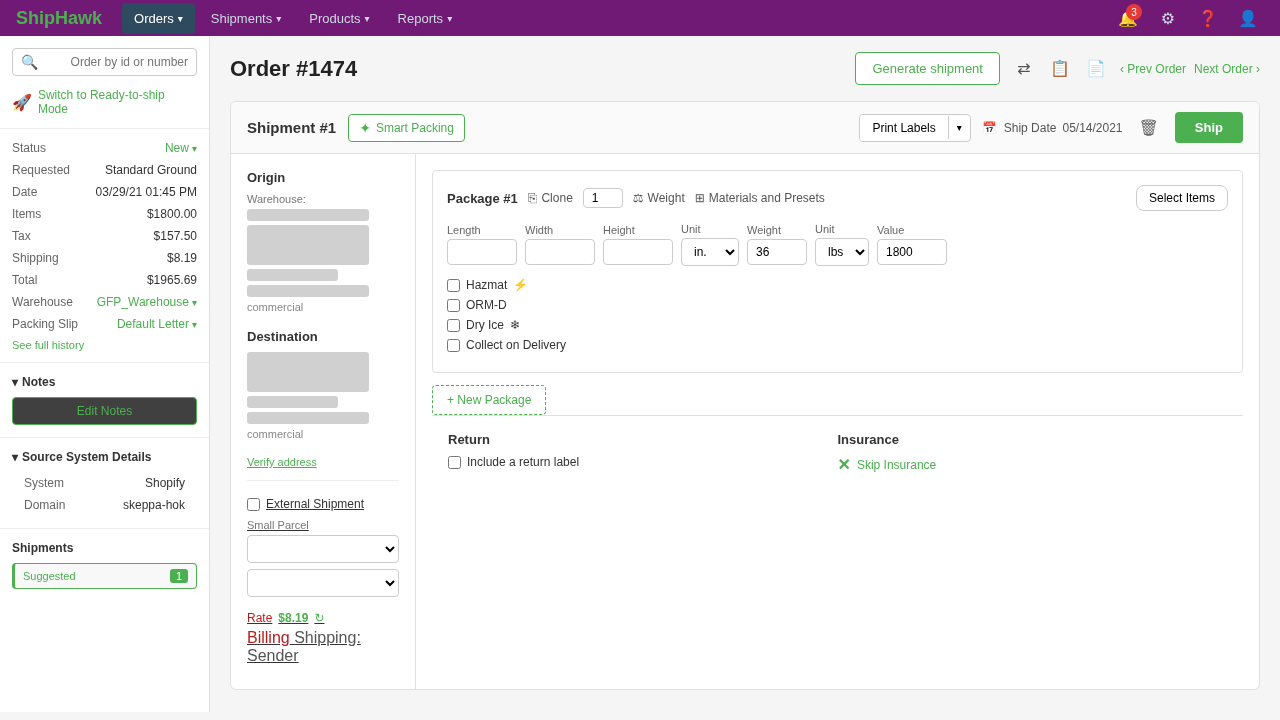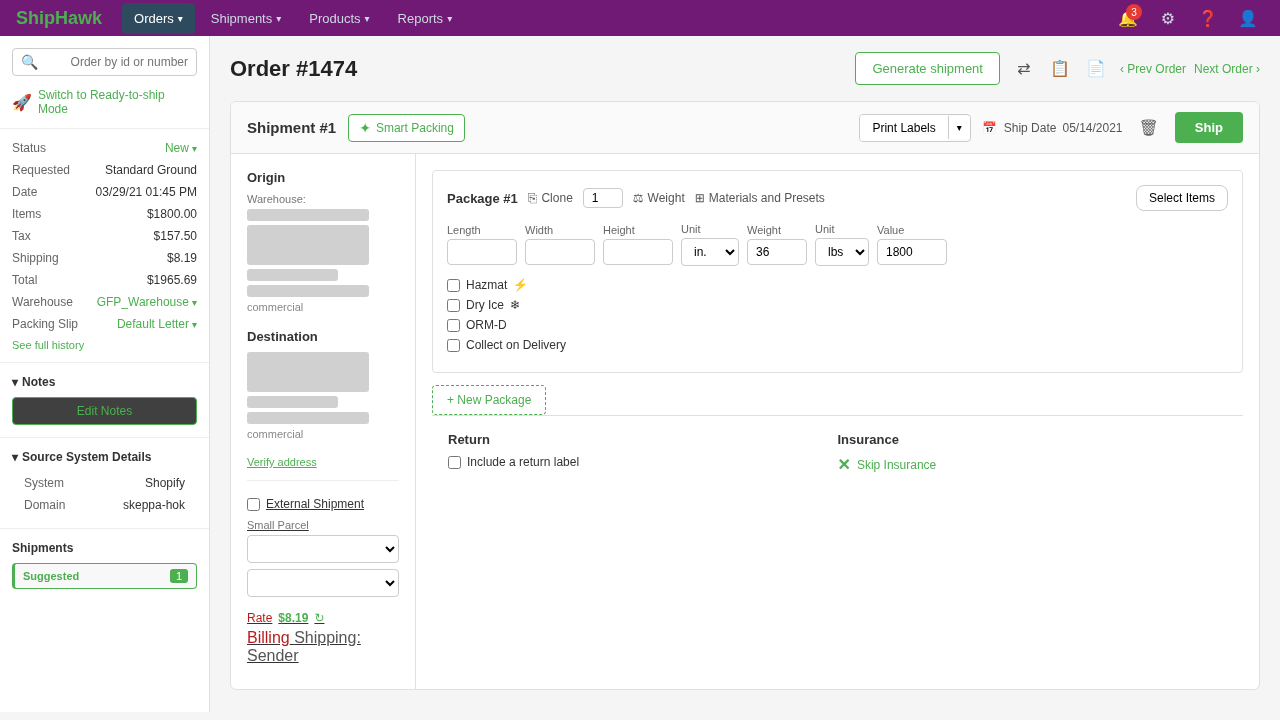--- a/index.html
+++ b/index.html
@@ -163,21 +163,21 @@
       display: flex;
       justify-content: space-between;
       align-items: center;
       background: #f8f8f8;
       border: 1px solid #4caf50;
       border-left: 3px solid #4caf50;
       border-radius: 4px;
       padding: 5px 8px;
       font-size: 11px;
     }
-    .suggested-text { color: #4caf50; font-weight: 700; }
+    .suggested-text { color: #4caf50; font-weight: 400; }
     .suggested-num { background: #4caf50; color: white; border-radius: 3px; padding: 1px 6px; font-size: 11px; }
 
     .see-history { color: #4caf50; font-size: 11px; cursor: pointer; padding: 4px 0; }
 
     
     .main-content {
       flex: 1;
       overflow-y: auto;
       padding: 16px 20px;
     }
@@ -798,26 +798,26 @@
               </div>
             </div>
 
             <div class="checkbox-row">
               <input type="checkbox" style="">
               <span class="checkbox-label">Hazmat</span>
               <span class="checkbox-icon">⚡</span>
             </div>
             <div class="checkbox-row">
               <input type="checkbox" style="">
+              <span class="checkbox-label">ORM-D</span>
+            </div>
+            <div class="checkbox-row">
+              <input type="checkbox" style="">
               <span class="checkbox-label">Dry Ice</span>
               <span class="checkbox-icon">❄</span>
-            </div>
-            <div class="checkbox-row">
-              <input type="checkbox" style="">
-              <span class="checkbox-label">ORM-D</span>
             </div>
             <div class="checkbox-row">
               <input type="checkbox" style="">
               <span class="checkbox-label">Collect on Delivery</span>
             </div>
           </div>
 
           <button class="new-package-btn">+ New Package</button>
 
           <div class="return-insurance-row">

